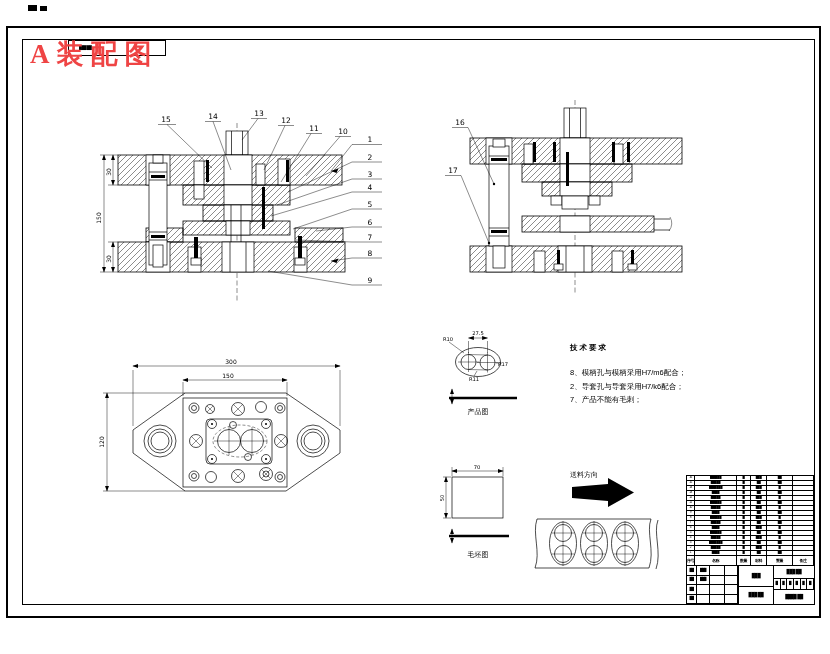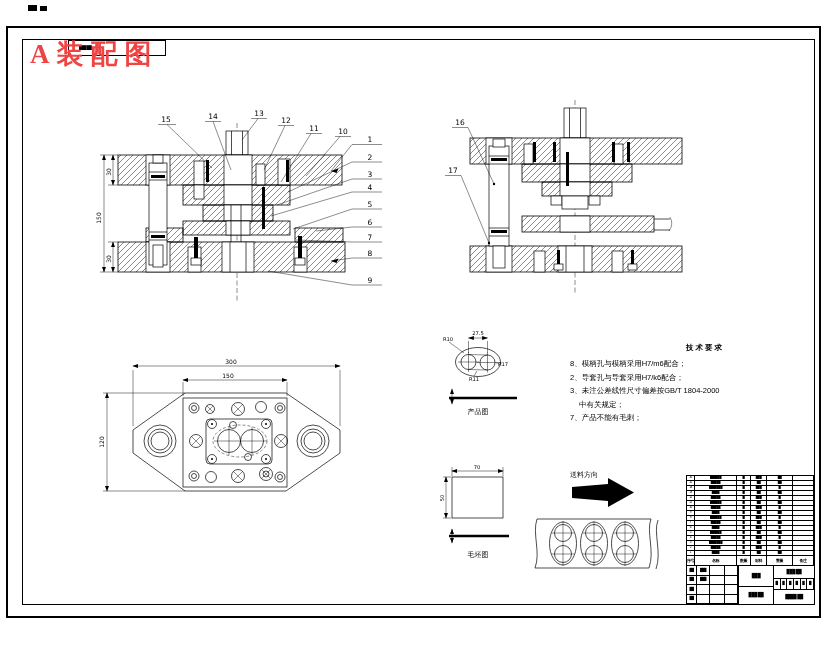--- a/index.html
+++ b/index.html
@@ -21,21 +21,21 @@
   .ddash{stroke-dasharray:3 2}
   .hz{fill:url(#h);stroke:#000;stroke-width:.8}
   .wh{fill:#fff;stroke:#000;stroke-width:.7}
   .dk{fill:#000;stroke:none}
   .dim{font:6px "DejaVu Sans",sans-serif;fill:#000;text-anchor:middle}
   .dimsm{font:5.2px "DejaVu Sans",sans-serif;fill:#000;text-anchor:middle}
   .co{font:7.5px "DejaVu Sans",sans-serif;fill:#000;text-anchor:middle}
   .lbl{font:7px "DejaVu Sans",sans-serif;fill:#000;text-anchor:middle}
   .notes{position:absolute;left:570px;top:341px;width:154px;z-index:2;
          font-size:7.5px;line-height:13.4px}
-  .notes-heading{text-align:right;letter-spacing:2px;font-weight:bold;margin-bottom:3px}
+  .notes-heading{text-align:left;letter-spacing:2px;font-weight:bold;margin-bottom:12px}
   .note-item{padding-left:9px;text-indent:-9px}
   .tb{position:absolute;left:686px;top:475px;width:129px;height:130px;border:1px solid #000;
       background:#fff;box-sizing:border-box;z-index:2;font-size:3.2px;line-height:1}
   .tb *{box-sizing:border-box}
   .bom-row,.bom-header{display:grid;grid-template-columns:8px 42px 14px 16px 26px 1fr;height:5px}
   .bom-header{height:10px;font-size:4px;font-weight:bold}
   .bom-cell{border-right:.5px solid #000;border-bottom:.5px solid #000;overflow:hidden;
             display:flex;align-items:center;justify-content:center;letter-spacing:-0.4px;white-space:nowrap}
   .tb-title{position:relative;width:127px;height:38px}
   .tbl-left{position:absolute;left:0;top:0;width:52px;height:38px;display:grid;
@@ -379,21 +379,20 @@
     <line class="thin" x1="625" y1="521" x2="625" y2="566"></line>
     <line class="thin" x1="614" y1="533" x2="636" y2="533"></line>
     <line class="thin" x1="614" y1="554" x2="636" y2="554"></line>
   </g>
 </svg>
 
 <div class="notes">
   <div class="notes-heading">技术要求</div>
   <div class="note-item">8、模柄孔与模柄采用H7/m6配合；</div>
   <div class="note-item">2、导套孔与导套采用H7/k6配合；</div>
-  <div class="note-item">3、未注公差线性尺寸偏差按GB/T 1804-2000中有关规定；</div>
   <div class="note-item">7、产品不能有毛刺；</div>
 </div>
 
 <div class="tb">
   <div>
       <div class="bom-row">
         <div class="bom-cell">16</div>
         <div class="bom-cell">██████</div>
         <div class="bom-cell">█</div>
         <div class="bom-cell">███</div>

